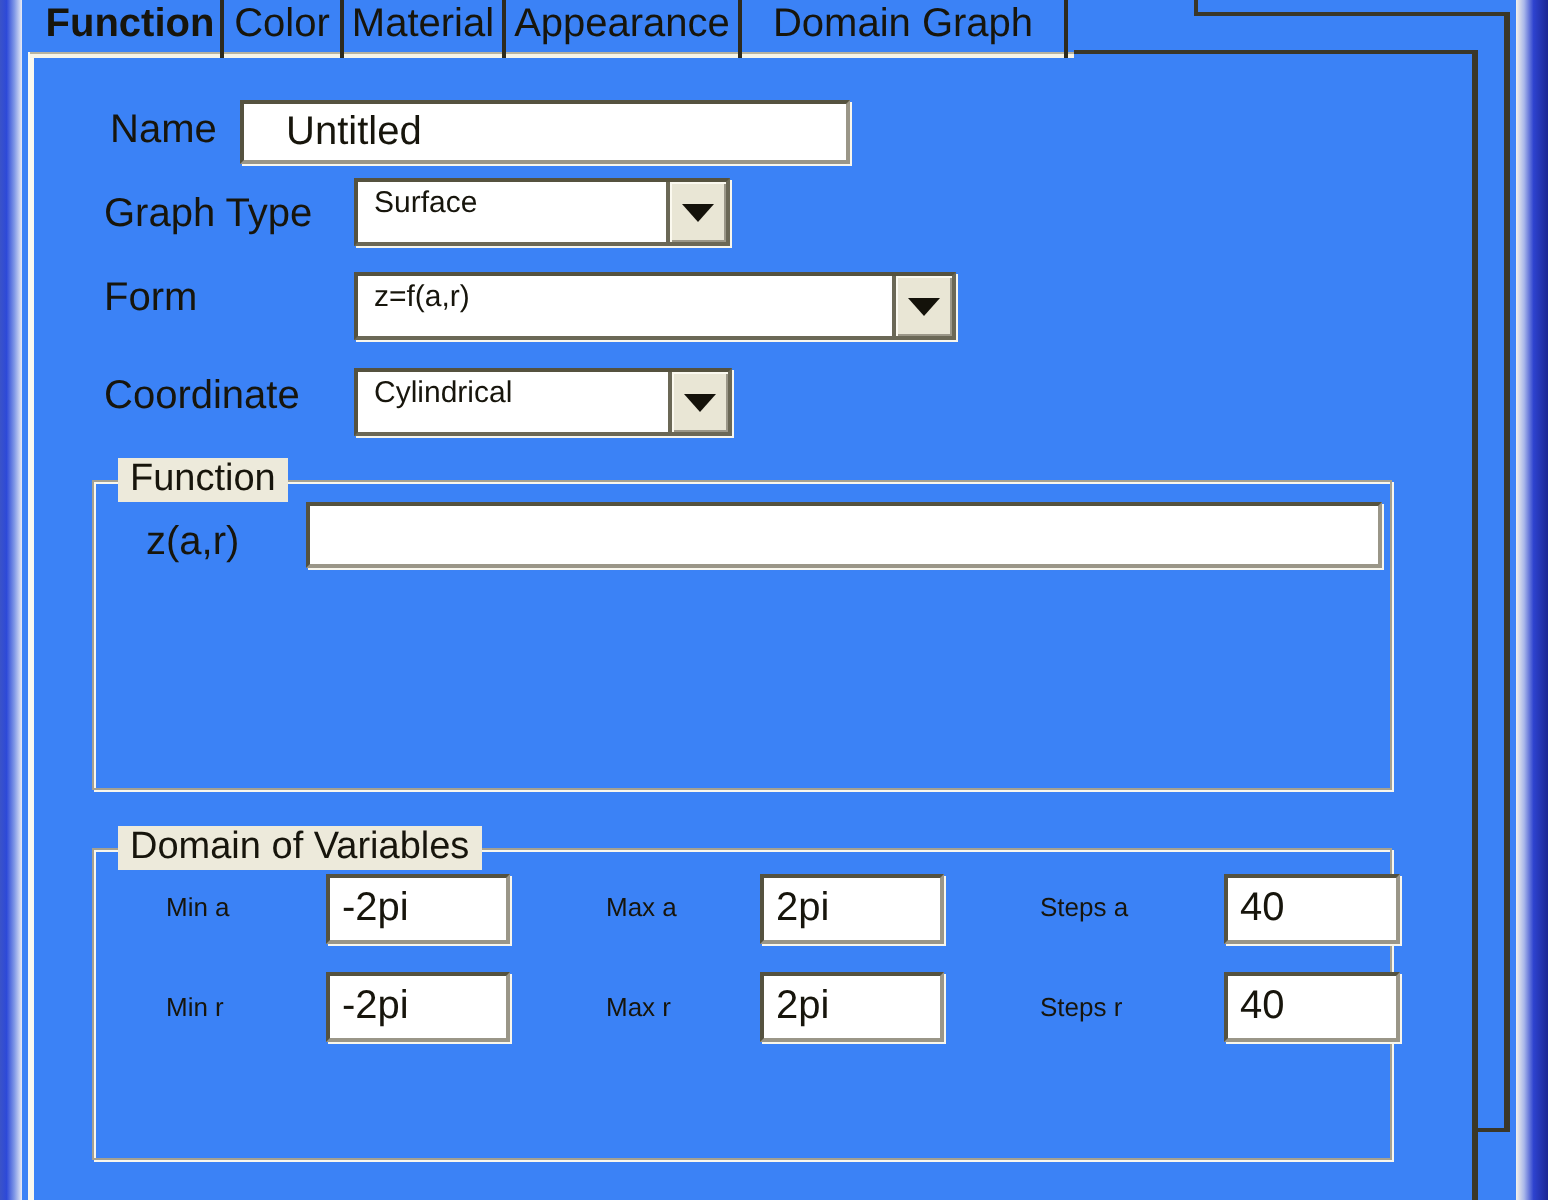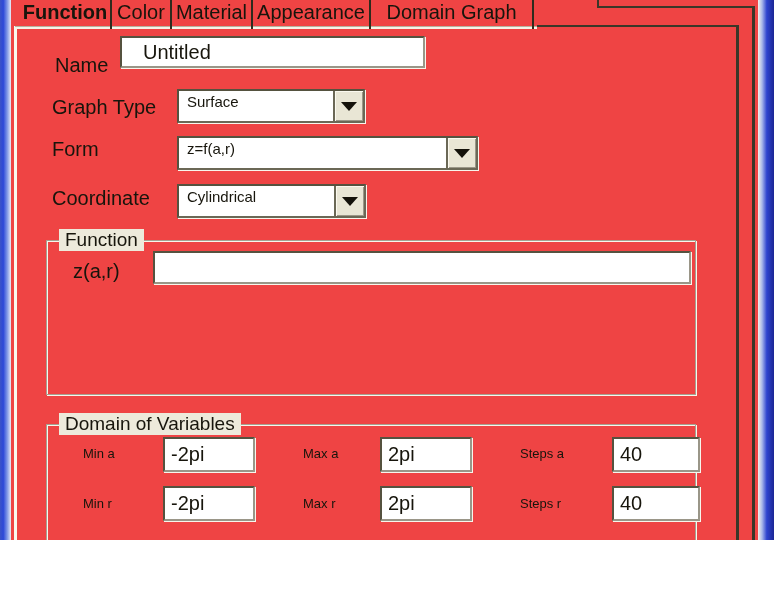--- a/index.html
+++ b/index.html
@@ -1,19 +1,19 @@
 <!DOCTYPE html>
 <html><head>
 <meta charset="utf-8">
 <style>
   html,body{margin:0;padding:0;}
   #screen{
     position:relative;
-    width:774px;height:540px;
-    background:#ef4444;
+    width:774px;height:600px;
+    background:#3b82f6;
     overflow:hidden;
     font-family:"Liberation Sans", sans-serif;
     color:#17150c;
   }
   .abs{position:absolute;}
 
   
   #border-left{left:0;top:0;width:11px;height:600px;
     background:linear-gradient(90deg,#3b53c8 0%,#2d49d8 30%,#7f97e6 65%,#e9ecf6 100%);}
   #border-right{left:758px;top:0;width:16px;height:600px;
@@ -110,21 +110,21 @@
 
   <div class="abs" id="tabs">
     <div class="tab active" style="width:92px">Function</div>
     <div class="tab" style="width:60px">Color</div>
     <div class="tab" style="width:81px">Material</div>
     <div class="tab" style="width:118px">Appearance</div>
     <div class="tab" style="width:163px">Domain Graph</div>
   </div>
 
   <div class="abs lbl" style="left:55px;top:54px">Name</div>
-  <input type="text" class="abs tin" style="left: 120px; top: 36px; width: 305px; height: 32px; padding-left: 21px;" value="Untitled">
+  <input type="text" class="abs tin" style="left: 120px; top: 50px; width: 305px; height: 32px; padding-left: 21px;" value="Untitled">
 
   <div class="abs lbl" style="left:52px;top:96px">Graph Type</div>
   <div class="abs combo" style="left:177px;top:89px;width:188px;height:34px">
     <span class="value">Surface</span>
     <span class="btn">
         <span class="arrow"></span>
       </span>
   </div>
 
   <div class="abs lbl" style="left:52px;top:138px">Form</div>

